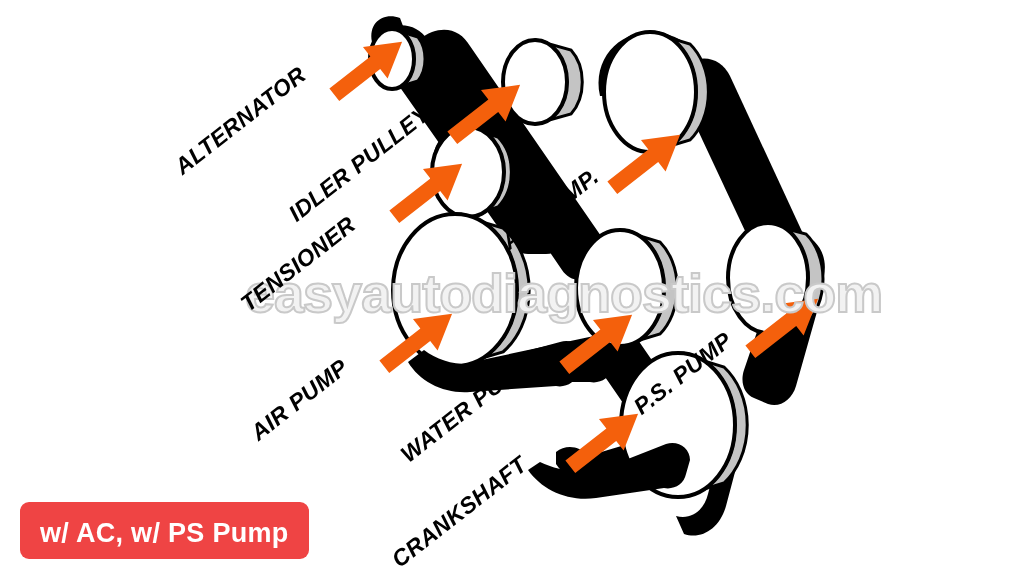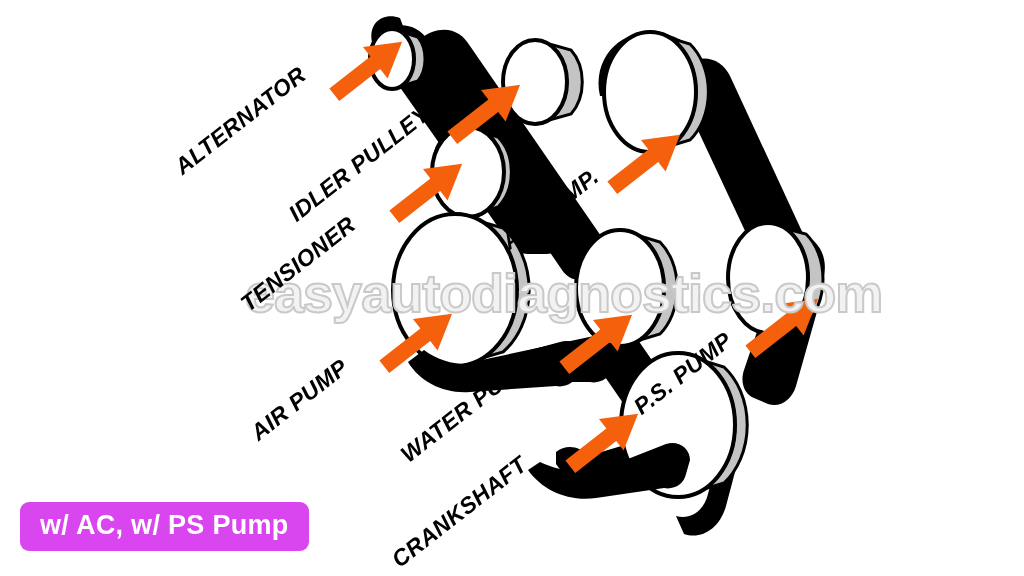--- a/index.html
+++ b/index.html
@@ -48,23 +48,23 @@
     font-size: 54px;
     letter-spacing: -1px;
     color: #f2f2f2;
     -webkit-text-stroke: 2px #c9c9c9;
     pointer-events: none;
   }
   #badge {
     position: absolute;
     left: 20px;
     top: 502px;
-    padding: 10px 20px 12px 20px;
+    padding: 18px 20px 12px 20px;
     border-radius: 9px;
-    background: #d946ef;
+    background: #ef4444;
     color: #ffffff;
     font-family: "Liberation Sans", sans-serif;
     font-weight: bold;
     font-size: 27px;
     letter-spacing: 0.3px;
     line-height: 1;
   }
 </style>
 </head>
 <body>

